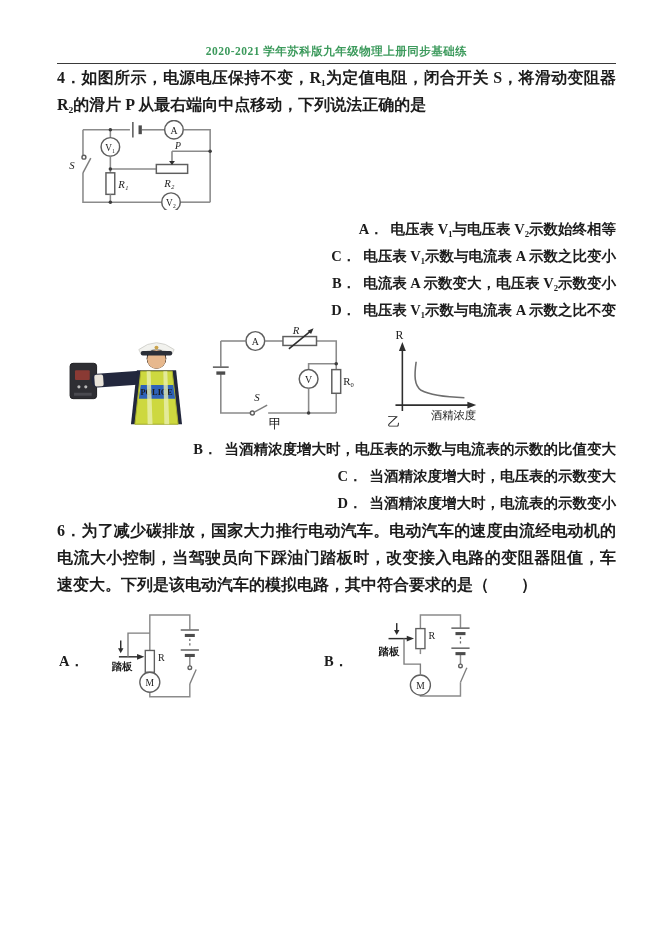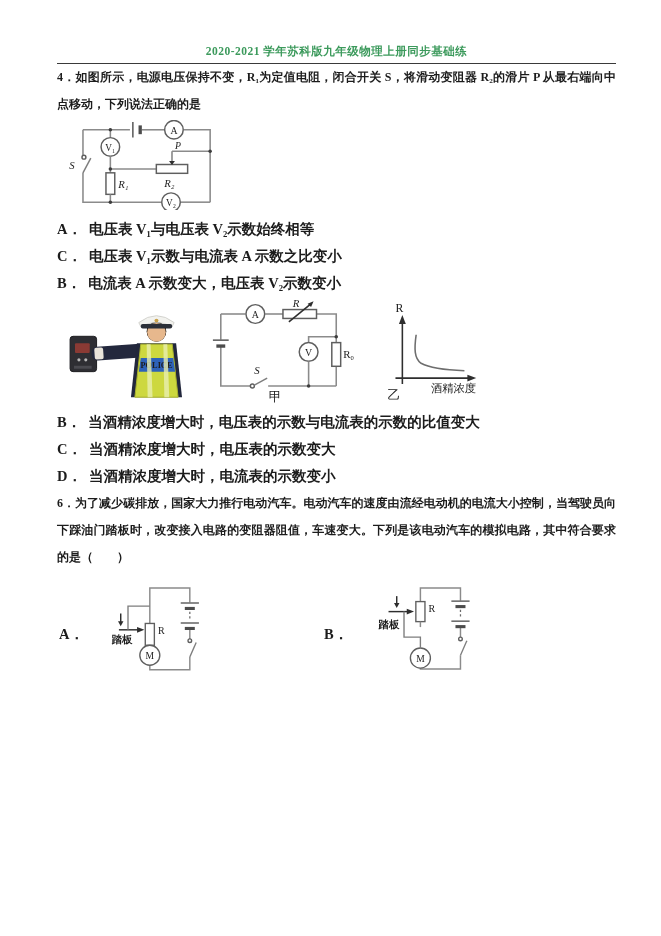--- a/index.html
+++ b/index.html
@@ -21,31 +21,32 @@
     color:#3c9a5c;
     letter-spacing:.5px;
   }
   .header-rule{
     border:none;
     border-bottom:1.4px solid #3a3a3a;
     margin:4px 0 0 0;
   }
   p.stem{
     margin:0;
-    font-size:12px;
+    font-size:16px;
     font-weight:600;
     line-height:27px;
     text-align:justify;
   }
   .stem-q4{margin-top:36px;}
   .opt-row{
     font-size:14.5px;
     font-weight:600;
     line-height:27px;
     white-space:nowrap;
+    text-align:right;
   }
   .opt-label{margin-right:7px;}
   .fig-q4{margin:2px 0 2px 6px;}
   .fig-row-q5{
     display:flex;
     align-items:flex-start;
     margin:2px 0 2px 4px;
   }
   .fig-row-q6{
     display:flex;
@@ -138,20 +139,21 @@
       <circle class="dot" cx="48" cy="10" r="1.8"></circle>
       <circle class="dot" cx="48" cy="50" r="1.8"></circle>
       <circle class="dot" cx="48" cy="84" r="1.8"></circle>
       <circle class="dot" cx="150" cy="32" r="1.8"></circle>
     </svg>
   </div>
 
   <div class="opt-row"><span class="opt-label">A．</span><span>电压表 V₁与电压表 V₂示数始终相等</span></div>
   <div class="opt-row"><span class="opt-label">C．</span><span>电压表 V₁示数与电流表 A 示数之比变小</span></div>
   <div class="opt-row"><span class="opt-label">B．</span><span>电流表 A 示数变大，电压表 V₂示数变小</span></div>
+  <div class="opt-row"><span class="opt-label">D．</span><span>电压表 V₁示数与电流表 A 示数之比不变</span></div>
 
 
   <div class="fig-row-q5">
 
     <svg width="135" height="108" viewBox="0 0 135 110">
       <rect x="0" y="0" width="135" height="110" fill="#ffffff"></rect>
 
       <g>
         <rect x="8" y="38" width="27" height="36" rx="3" fill="#2e2e33" stroke="#1d1d20"></rect>
         <rect x="13" y="45" width="15" height="10" rx="1" fill="#8a3a34"></rect>

